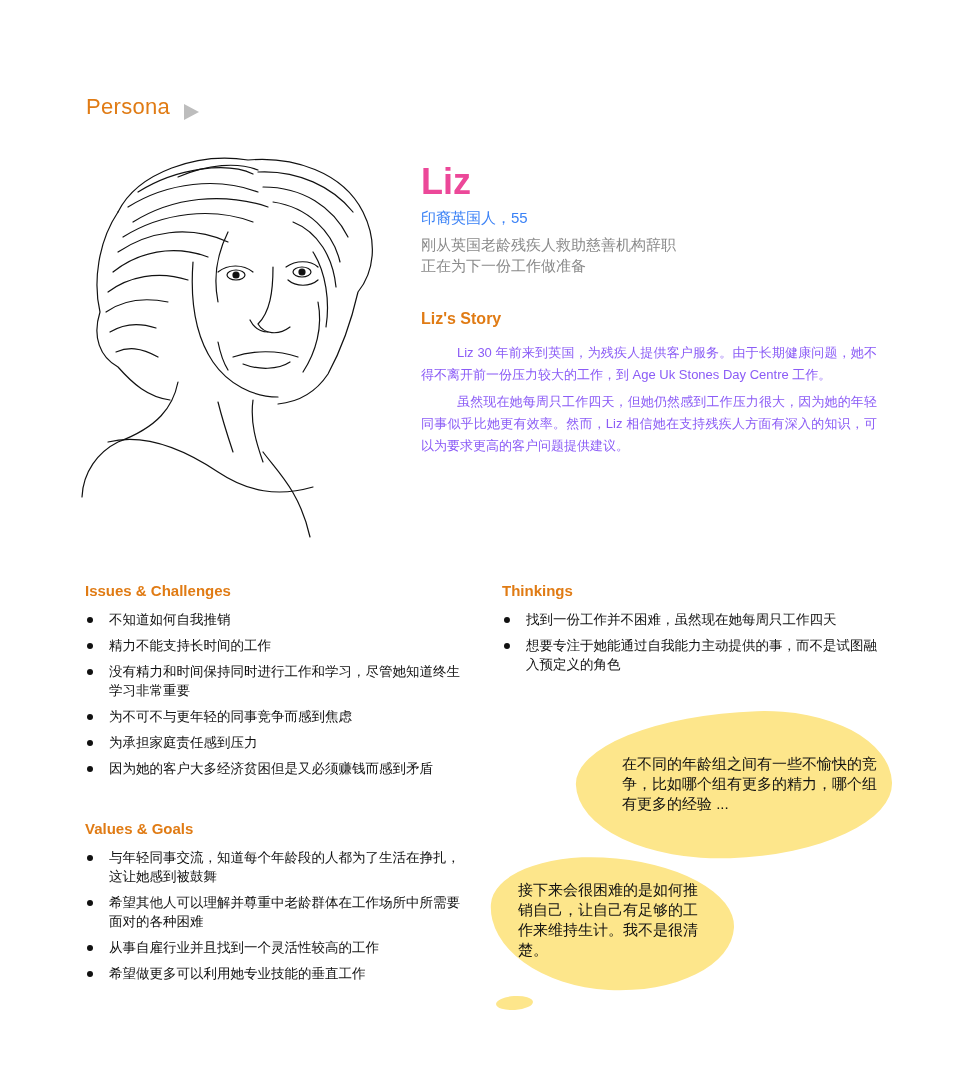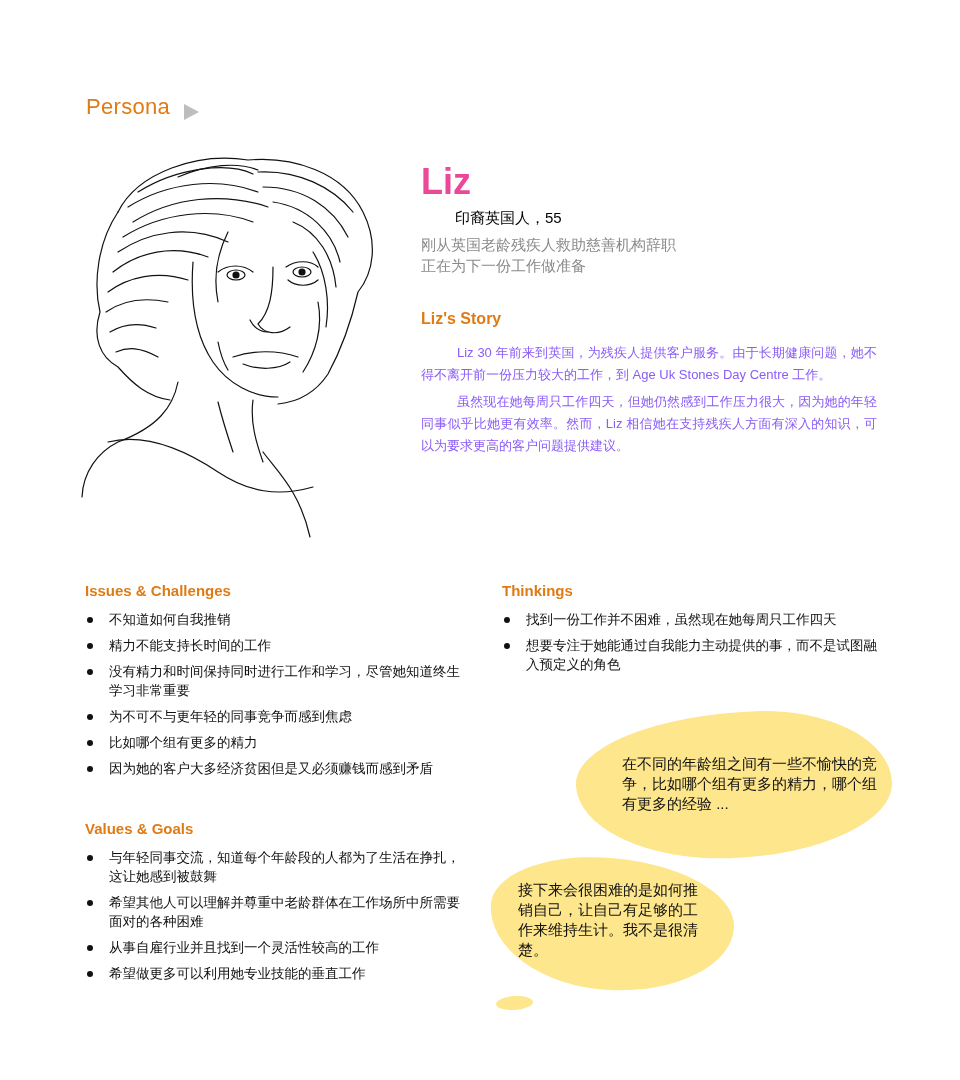--- a/index.html
+++ b/index.html
@@ -7,21 +7,21 @@
   body { position: relative; font-family: "Liberation Sans", "DejaVu Sans", sans-serif; color: #1a1a1a; }
 
   .header { position: absolute; left: 86px; top: 94px; display: flex; align-items: flex-end; }
   .header-title { font-size: 22px; color: #e07b14; font-weight: normal; letter-spacing: 0.3px; }
   .header-arrow { margin-left: 14px; width: 0; height: 0; border-top: 8px solid transparent; border-bottom: 8px solid transparent; border-left: 15px solid #bdbdbd; }
 
   .portrait { position: absolute; left: 78px; top: 152px; width: 312px; height: 388px; }
 
   .profile { position: absolute; left: 421px; top: 166px; width: 460px; }
   .name { font-size: 36px; font-weight: bold; color: #ec4899; line-height: 32px; }
-  .subtitle { font-size: 15px; color: #000000; margin-top: 10px; line-height: 20px; margin-left: 34px; }
+  .subtitle { font-size: 15px; color: #3b82f6; margin-top: 10px; line-height: 20px; }
   .desc { font-size: 15px; color: #8a8a8a; line-height: 21px; margin-top: 6px; }
 
   .story { position: absolute; left: 421px; top: 308px; width: 456px; }
   .section-title { font-size: 16px; font-weight: bold; color: #e07b14; line-height: 22px; }
   .story-para { font-size: 13px; line-height: 22px; color: #8b5cf6; text-indent: 36px; text-align: justify; margin-bottom: 5px; }
   .story-paras { margin-top: 12px; }
 
   .block { position: absolute; }
   .block .section-title { font-size: 15px; }
   .bullets { list-style: none; margin-top: 8px; }
@@ -113,21 +113,21 @@
   </div>
 </div>
 
 <div class="block issues">
   <div class="section-title">Issues &amp; Challenges</div>
   <ul class="bullets">
     <li><span class="dot"></span><span>不知道如何自我推销</span></li>
     <li><span class="dot"></span><span>精力不能支持长时间的工作</span></li>
     <li><span class="dot"></span><span>没有精力和时间保持同时进行工作和学习，尽管她知道终生学习非常重要</span></li>
     <li><span class="dot"></span><span>为不可不与更年轻的同事竞争而感到焦虑</span></li>
-    <li><span class="dot"></span><span>比如哪个组有更多的精力</span></li>
+    <li><span class="dot"></span><span>为承担家庭责任感到压力</span></li>
     <li><span class="dot"></span><span>因为她的客户大多经济贫困但是又必须赚钱而感到矛盾</span></li>
   </ul>
 </div>
 
 <div class="block values">
   <div class="section-title">Values &amp; Goals</div>
   <ul class="bullets">
     <li><span class="dot"></span><span>与年轻同事交流，知道每个年龄段的人都为了生活在挣扎，这让她感到被鼓舞</span></li>
     <li><span class="dot"></span><span>希望其他人可以理解并尊重中老龄群体在工作场所中所需要面对的各种困难</span></li>
     <li><span class="dot"></span><span>从事自雇行业并且找到一个灵活性较高的工作</span></li>

